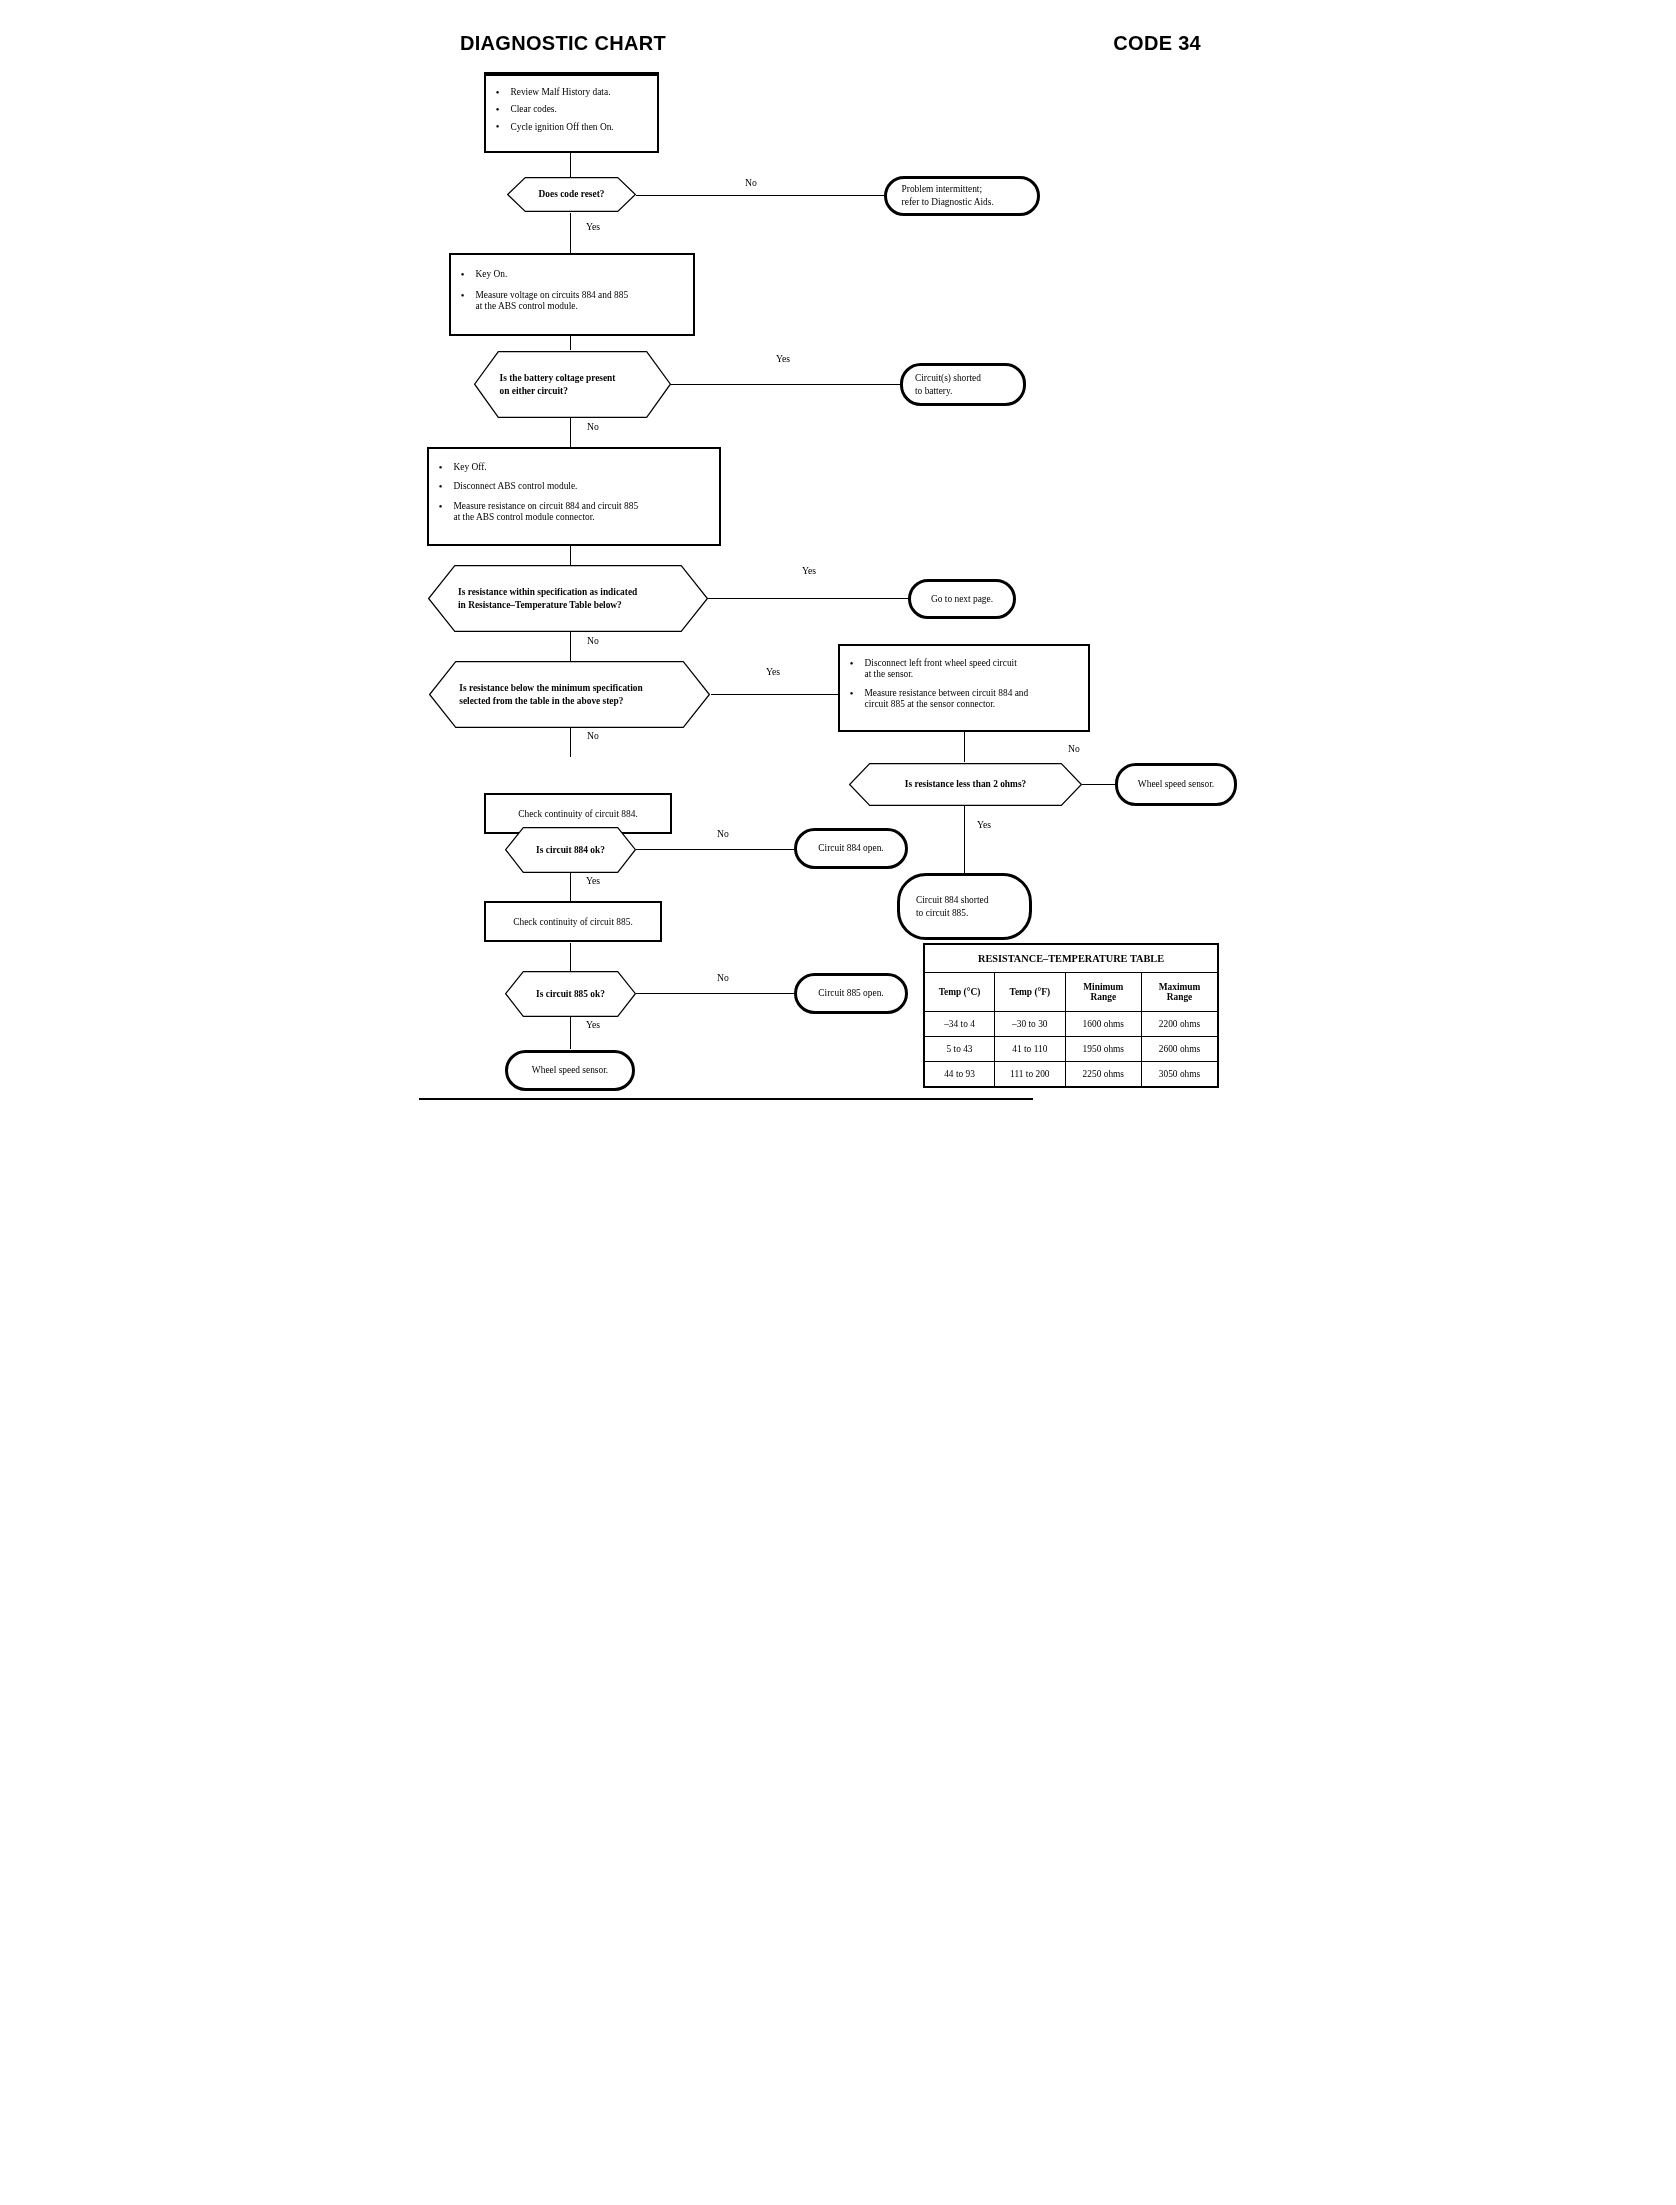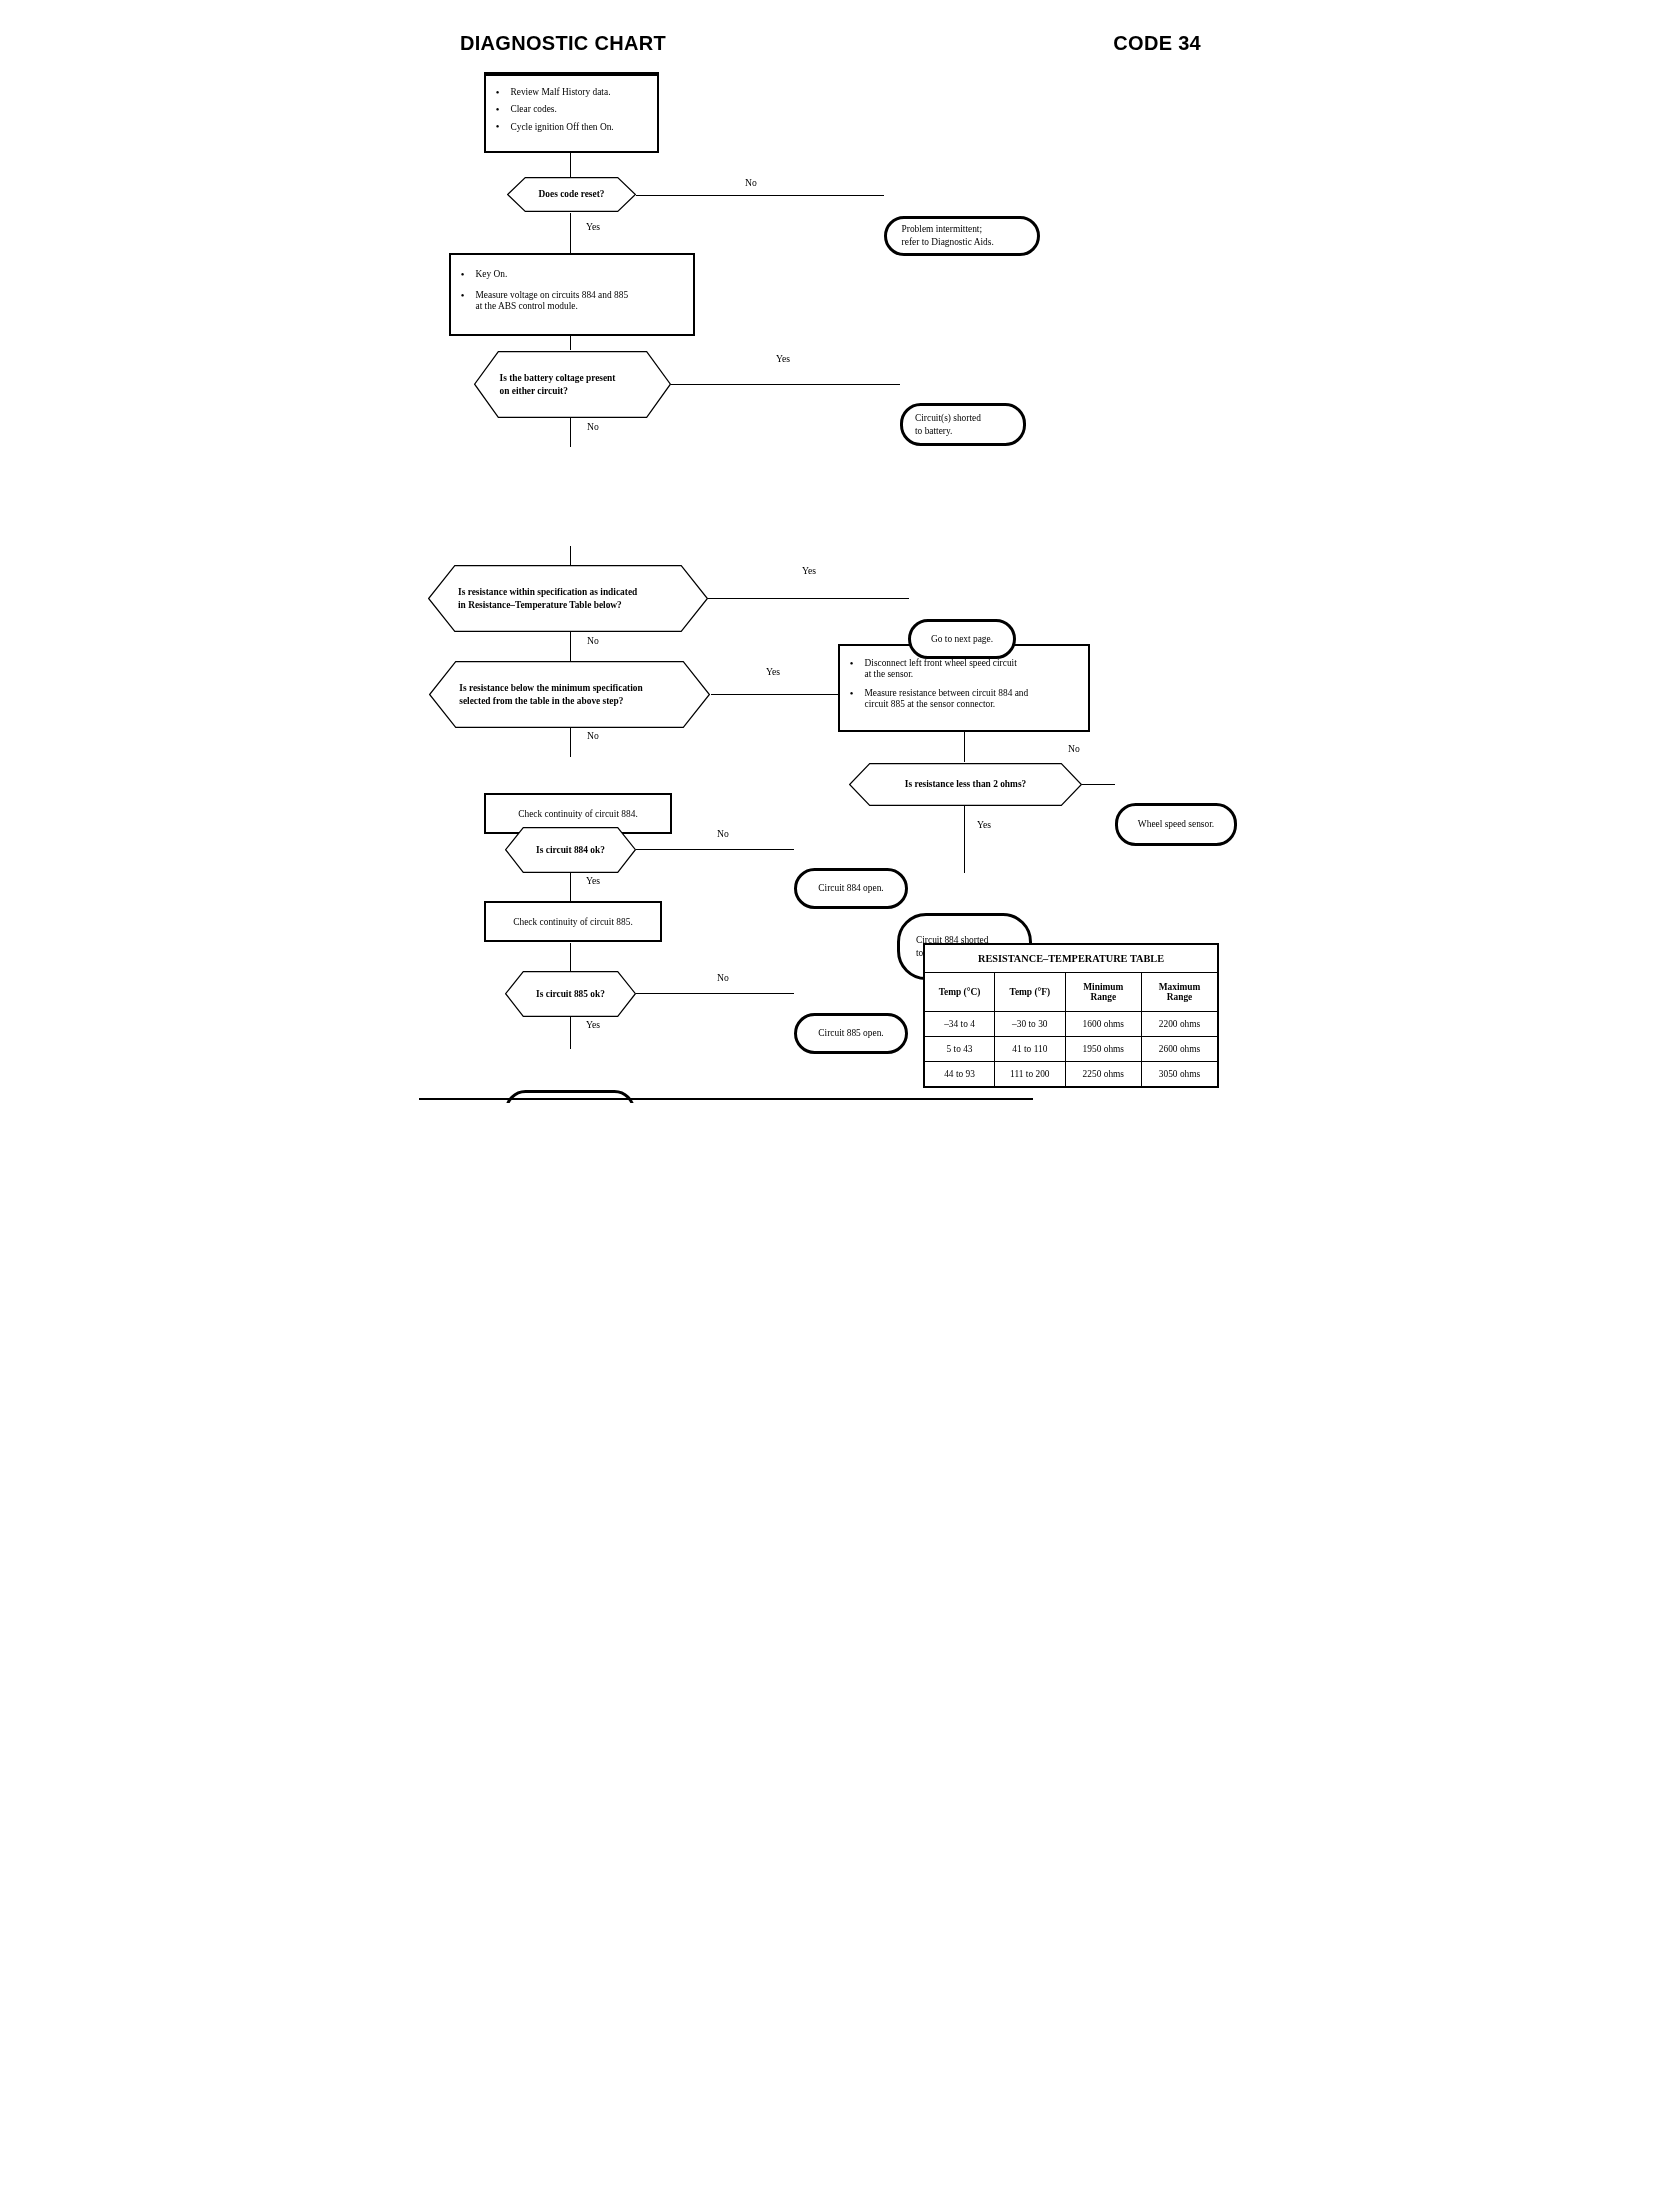--- a/index.html
+++ b/index.html
@@ -47,21 +47,20 @@
     font-weight:bold;
   }
   .hex-label.ta-l { justify-content:flex-start; text-align:left; }
 
   
   .pill {
     position:absolute; border:3px solid #000; border-radius:20.7px; background:#fff;
     display:flex; align-items:center; justify-content:center;
     text-align:center; font-size:9.4px; line-height:1.35; white-space:pre-line;
     box-sizing:border-box;
-    margin-top:40px;
   }
   .pill.ta-l { justify-content:flex-start; text-align:left; }
 
   
   .elabel { position:absolute; width:36px; text-align:center; font-size:9.7px; }
 
   
   .rt-table {
     position:absolute; left:504px; top:943px; width:296px;
     border-collapse:collapse; border:2.4px solid #000; background:#fff;
@@ -129,20 +128,28 @@
   </div>
 
   <div class="proc" style="left:30px;top:253px;width:246px;height:83px">
     <ul>
       <li>Key On.</li>
       <li>Measure voltage on circuits 884 and 885
 at the ABS control module.</li>
     </ul>
   </div>
 
+  <div class="proc" style="left:8px;top:447px;width:294px;height:99px">
+    <ul>
+      <li>Key Off.</li>
+      <li>Disconnect ABS control module.</li>
+      <li>Measure resistance on circuit 884 and circuit 885
+at the ABS control module connector.</li>
+    </ul>
+  </div>
 
   <div class="proc" style="left:419px;top:644px;width:252px;height:88px">
     <ul>
       <li>Disconnect left front wheel speed circuit
 at the sensor.</li>
       <li>Measure resistance between circuit 884 and
 circuit 885 at the sensor connector.</li>
     </ul>
   </div>
 

